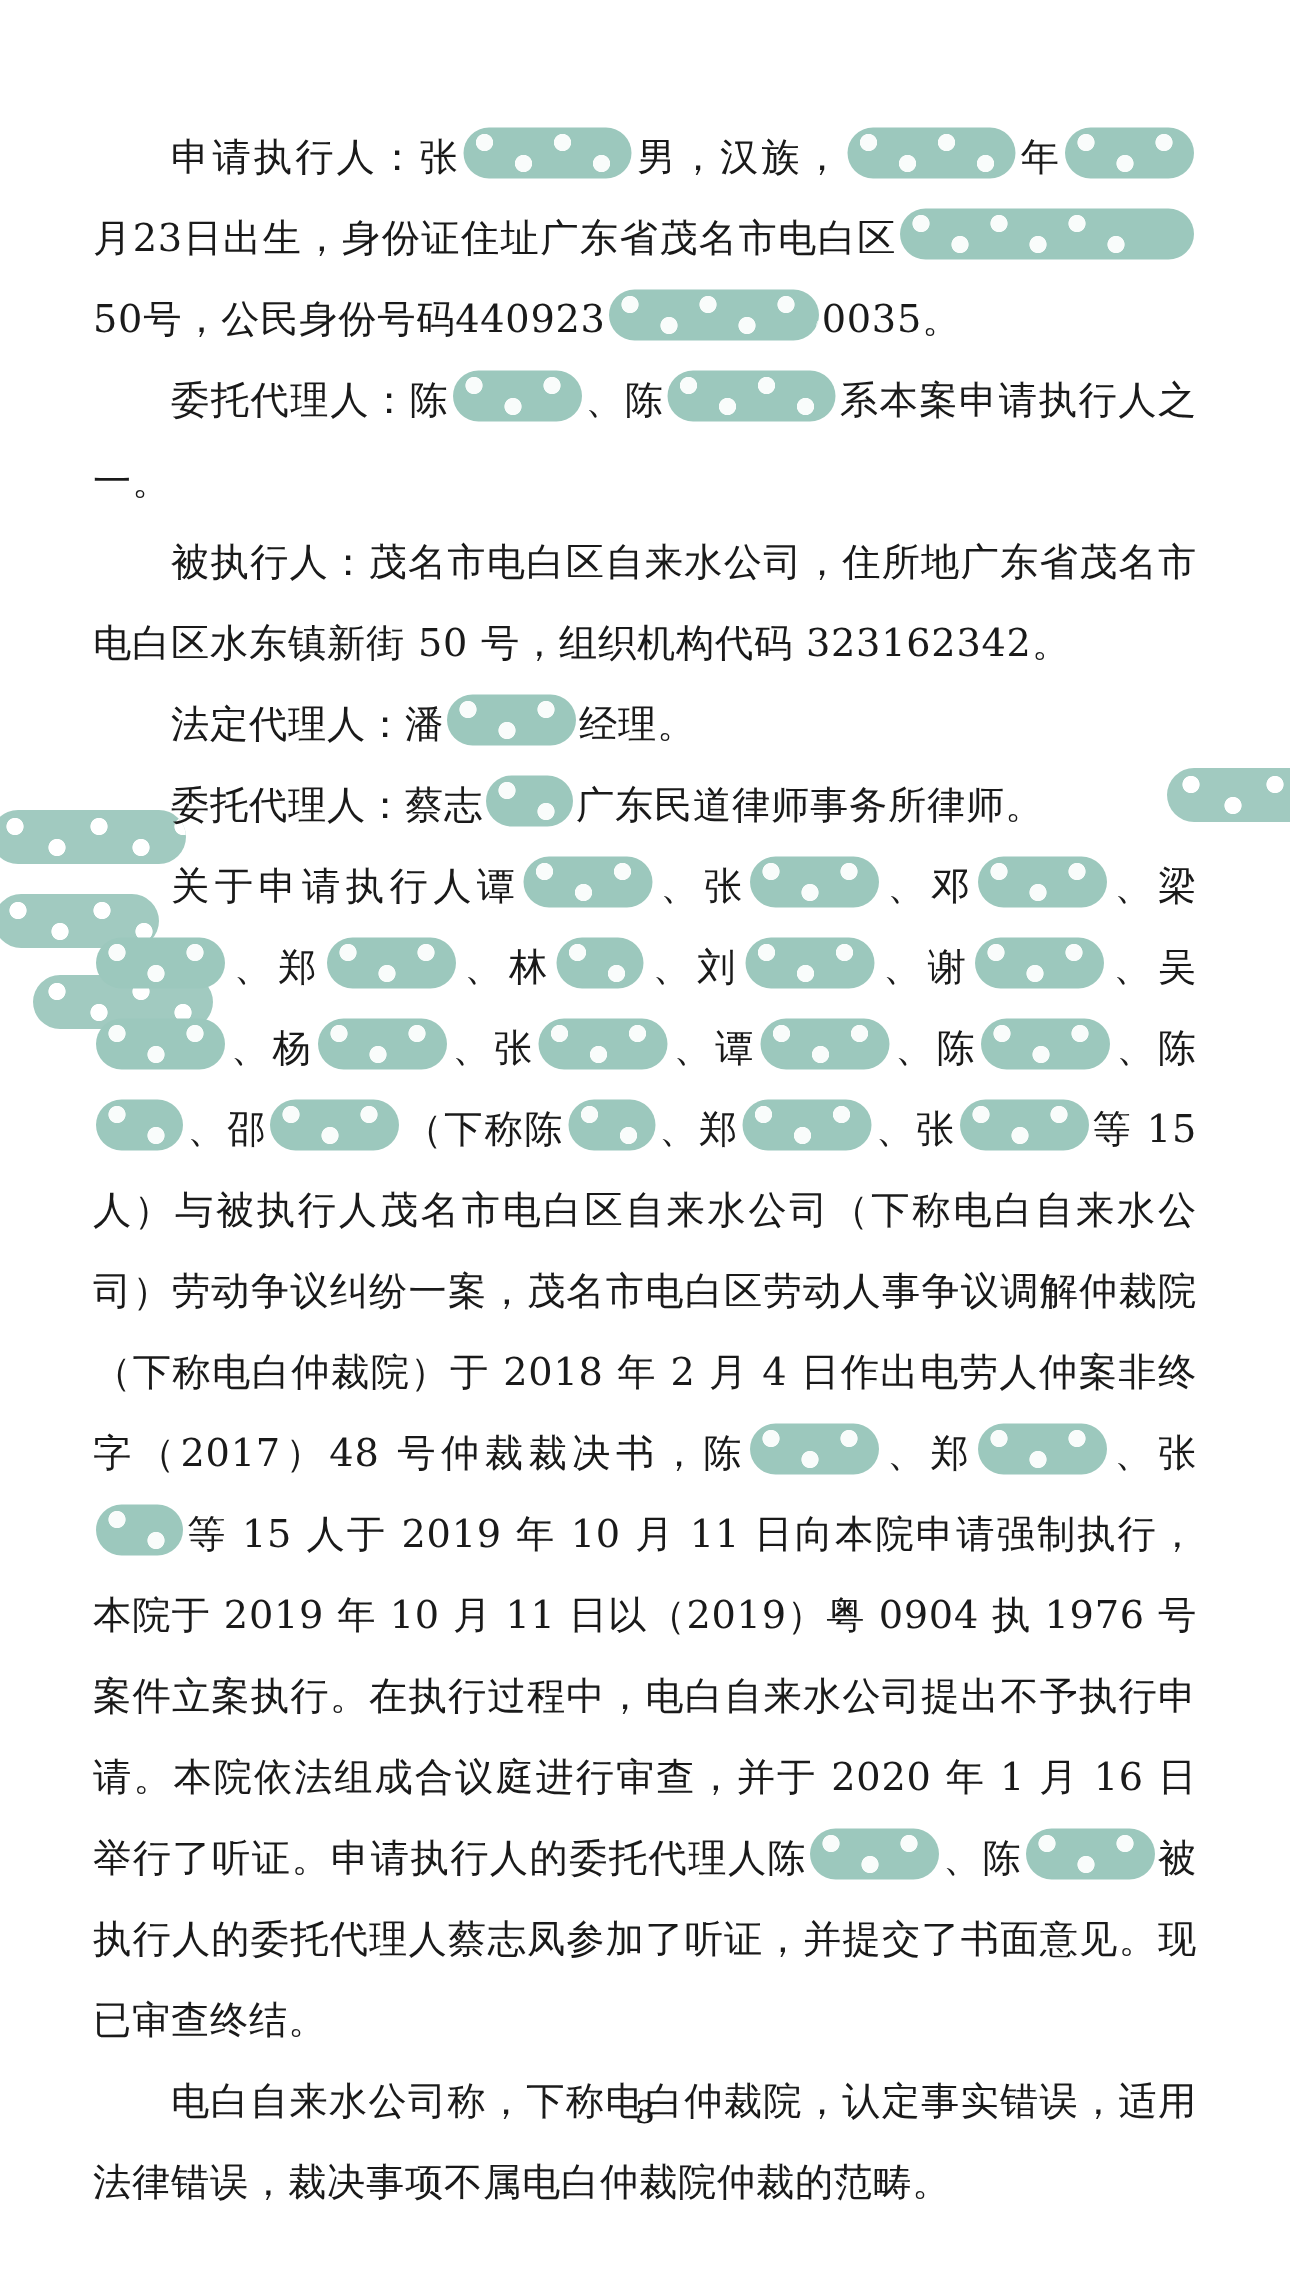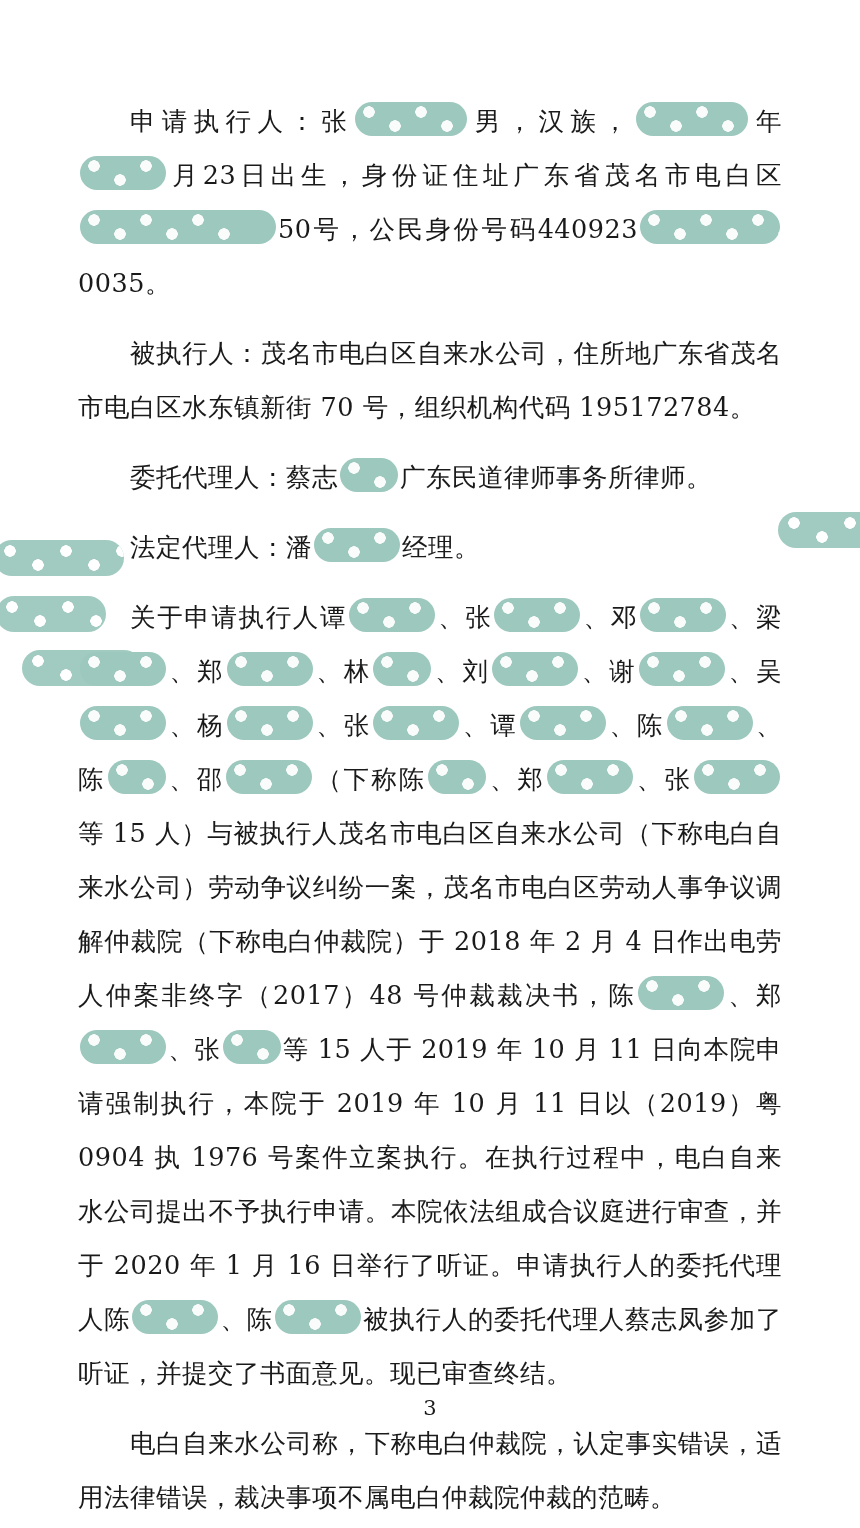--- a/index.html
+++ b/index.html
@@ -23,21 +23,21 @@
     padding: 78px 62px 40px 62px;
   }
   .doc-body {
     font-size: 25.5px;
     line-height: 54px;
     letter-spacing: 0.5px;
     text-align: justify;
     text-justify: inter-ideograph;
   }
   .para {
-    margin: 16px;
+    margin: 0;
     position: relative;
   }
   .indent {
     text-indent: 52px;
   }
   .redact {
     display: inline-block;
     position: relative;
     vertical-align: -6px;
     background: #9cc8bd;
@@ -103,21 +103,22 @@
 
 <div class="page">
 
   <div class="blob" style="left:-6px; top:540px; width:130px;"></div>
   <div class="blob" style="left:778px; top:512px; width:100px;"></div>
   <div class="blob" style="left:-4px; top:596px; width:110px;"></div>
   <div class="blob" style="left:22px; top:650px; width:120px;"></div>
 
   <div class="doc-body" id="doc-body">
       <p class="para indent"><span>申请执行人：</span><span>张</span><span class="redact r3"></span><span>男，汉族，</span><span class="redact r3"></span><span>年</span><span class="redact r2"></span><span>月23日出生，身份证住址广东省茂名市电白区</span><span class="redact r6"></span><span>50号，公民身份号码440923</span><span class="redact r4"></span><span>0035。</span></p>
-      <p class="para indent"><span>被执行人：茂名市电白区自来水公司，住所地广东省茂名市电白区水东镇新街 70 号，组织机构代码 195172784。</span></p>
+      <p class="para indent"><span>委托代理人：陈</span><span class="redact r2"></span><span>、陈</span><span class="redact r3"></span><span>系本案申请执行人之一。</span></p>
+      <p class="para indent"><span>被执行人：茂名市电白区自来水公司，住所地广东省茂名市电白区水东镇新街 50 号，组织机构代码 323162342。</span></p>
+      <p class="para indent"><span>法定代理人：潘</span><span class="redact r2"></span><span>经理。</span></p>
       <p class="para indent"><span>委托代理人：蔡志</span><span class="redact r1"></span><span>广东民道律师事务所律师。</span></p>
-      <p class="para indent"><span>法定代理人：潘</span><span class="redact r2"></span><span>经理。</span></p>
       <p class="para indent"><span>关于申请执行人谭</span><span class="redact r2"></span><span>、张</span><span class="redact r2"></span><span>、邓</span><span class="redact r2"></span><span>、梁</span><span class="redact r2"></span><span>、郑</span><span class="redact r2"></span><span>、林</span><span class="redact r1"></span><span>、刘</span><span class="redact r2"></span><span>、谢</span><span class="redact r2"></span><span>、吴</span><span class="redact r2"></span><span>、杨</span><span class="redact r2"></span><span>、张</span><span class="redact r2"></span><span>、谭</span><span class="redact r2"></span><span>、陈</span><span class="redact r2"></span><span>、陈</span><span class="redact r1"></span><span>、邵</span><span class="redact r2"></span><span>（下称陈</span><span class="redact r1"></span><span>、郑</span><span class="redact r2"></span><span>、张</span><span class="redact r2"></span><span>等 15 人）与被执行人茂名市电白区自来水公司（下称电白自来水公司）劳动争议纠纷一案，茂名市电白区劳动人事争议调解仲裁院（下称电白仲裁院）于 2018 年 2 月 4 日作出电劳人仲案非终字（2017）48 号仲裁裁决书，陈</span><span class="redact r2"></span><span>、郑</span><span class="redact r2"></span><span>、张</span><span class="redact r1"></span><span>等 15 人于 2019 年 10 月 11 日向本院申请强制执行，本院于 2019 年 10 月 11 日以（2019）粤 0904 执 1976 号案件立案执行。在执行过程中，电白自来水公司提出不予执行申请。本院依法组成合议庭进行审查，并于 2020 年 1 月 16 日举行了听证。申请执行人的委托代理人陈</span><span class="redact r2"></span><span>、陈</span><span class="redact r2"></span><span>被执行人的委托代理人蔡志凤参加了听证，并提交了书面意见。现已审查终结。</span></p>
       <p class="para indent"><span>电白自来水公司称，下称电白仲裁院，认定事实错误，适用法律错误，裁决事项不属电白仲裁院仲裁的范畴。</span></p>
     </div>
 
   <div class="page-number">3</div>
 </div>
 
 </body></html>

